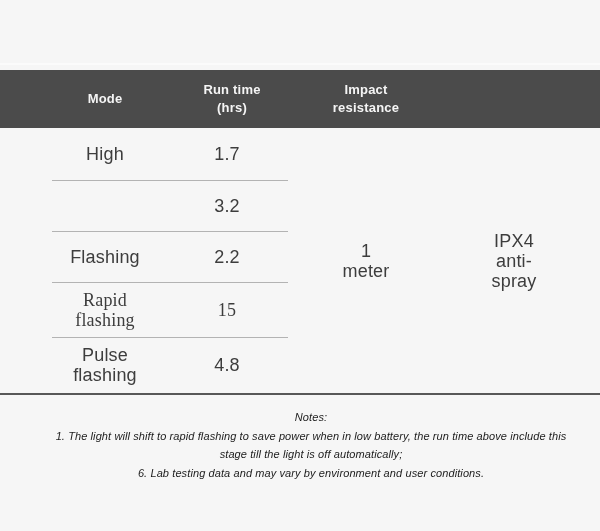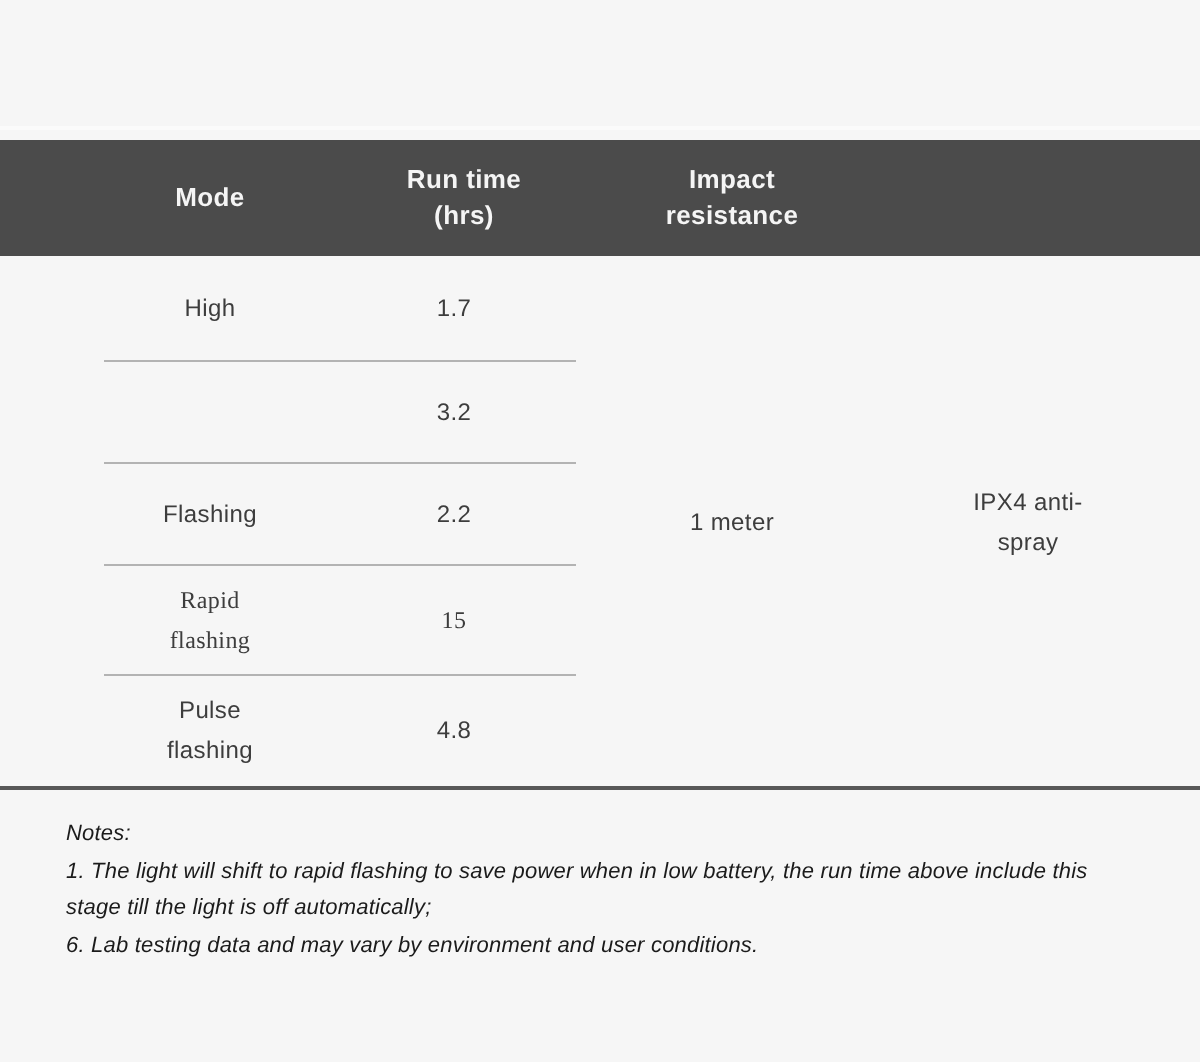--- a/index.html
+++ b/index.html
@@ -46,21 +46,21 @@
     position:absolute;left:0;top:128px;width:600px;height:265px;
   }
   .trow{position:absolute;left:0;width:300px;}
   .r1{top:0;height:52px;}
   .r2{top:52px;height:51px;}
   .r3{top:103px;height:51px;}
   .r4{top:154px;height:55px;font-family:Liberation Serif, serif;}
   .r5{top:209px;height:56px;padding-left:44px;}
   .td{
     color:var(--body-text);
-    font-size:12px;line-height:20px;
+    font-size:18px;line-height:20px;
     text-align:center;letter-spacing:.2px;
   }
   .trow .td{
     position:absolute;top:50%;transform:translateY(-50%);
   }
   .td-mode{left:70px;width:70px;}
   .td-runtime{left:192px;width:70px;}
   .row-divider{
     position:absolute;left:52px;width:236px;height:1px;
     background:var(--divider);
@@ -77,21 +77,21 @@
     position:absolute;left:0;top:393px;width:600px;height:2px;
     background:var(--bottom-border);
   }
   
   .notes{
     position:absolute;left:33px;top:408px;width:556px;
     color:var(--notes-text);
     font-style:italic;font-size:11px;line-height:18.5px;
     letter-spacing:.1px;
   }
-  .note{white-space:pre-line;}
+  .note{white-space:pre-line;text-align:center;}
 </style>
 </head>
 <body>
 
 <div class="screen">
 
   <div class="top-hairline"></div>
 
   <header class="thead">
     <div class="th th-mode">Mode</div>

